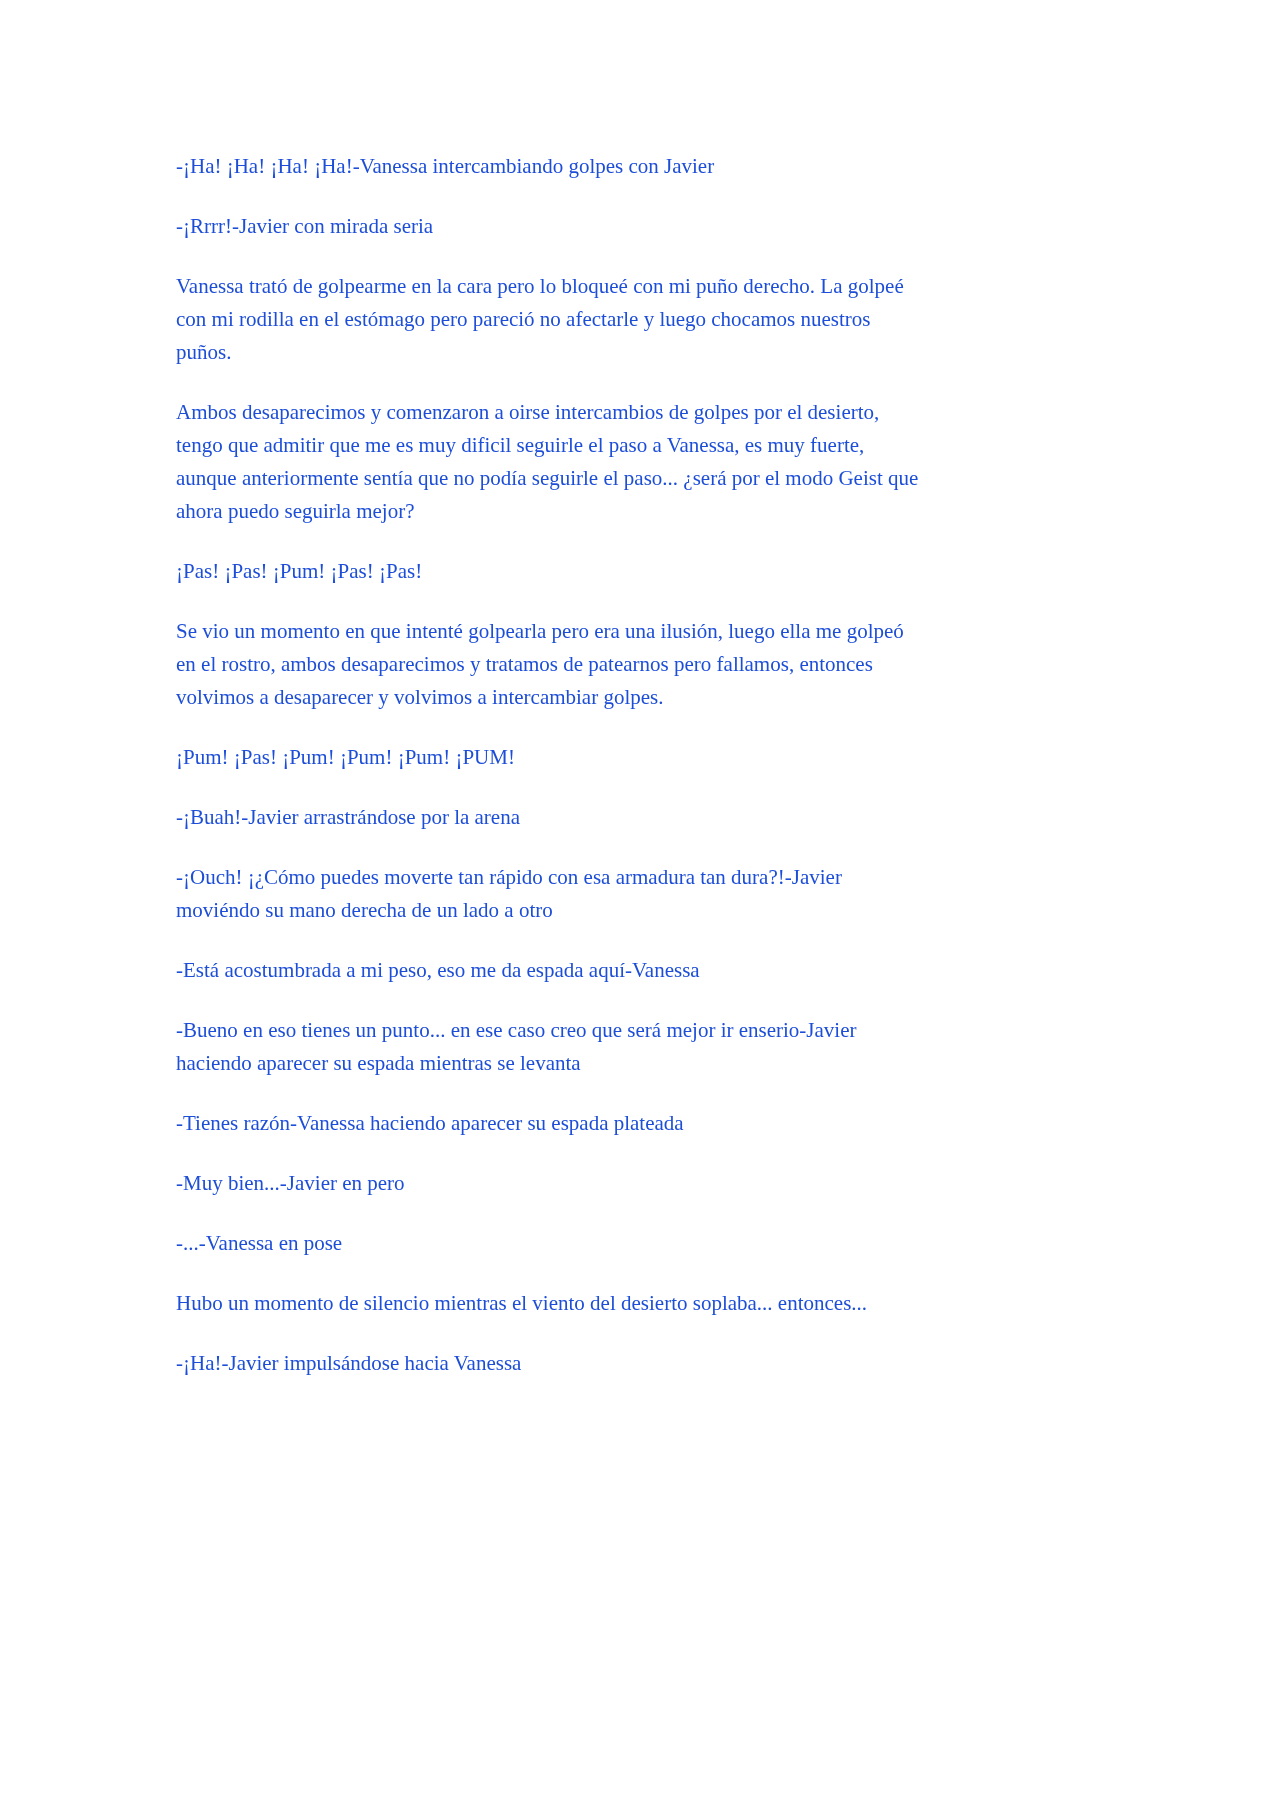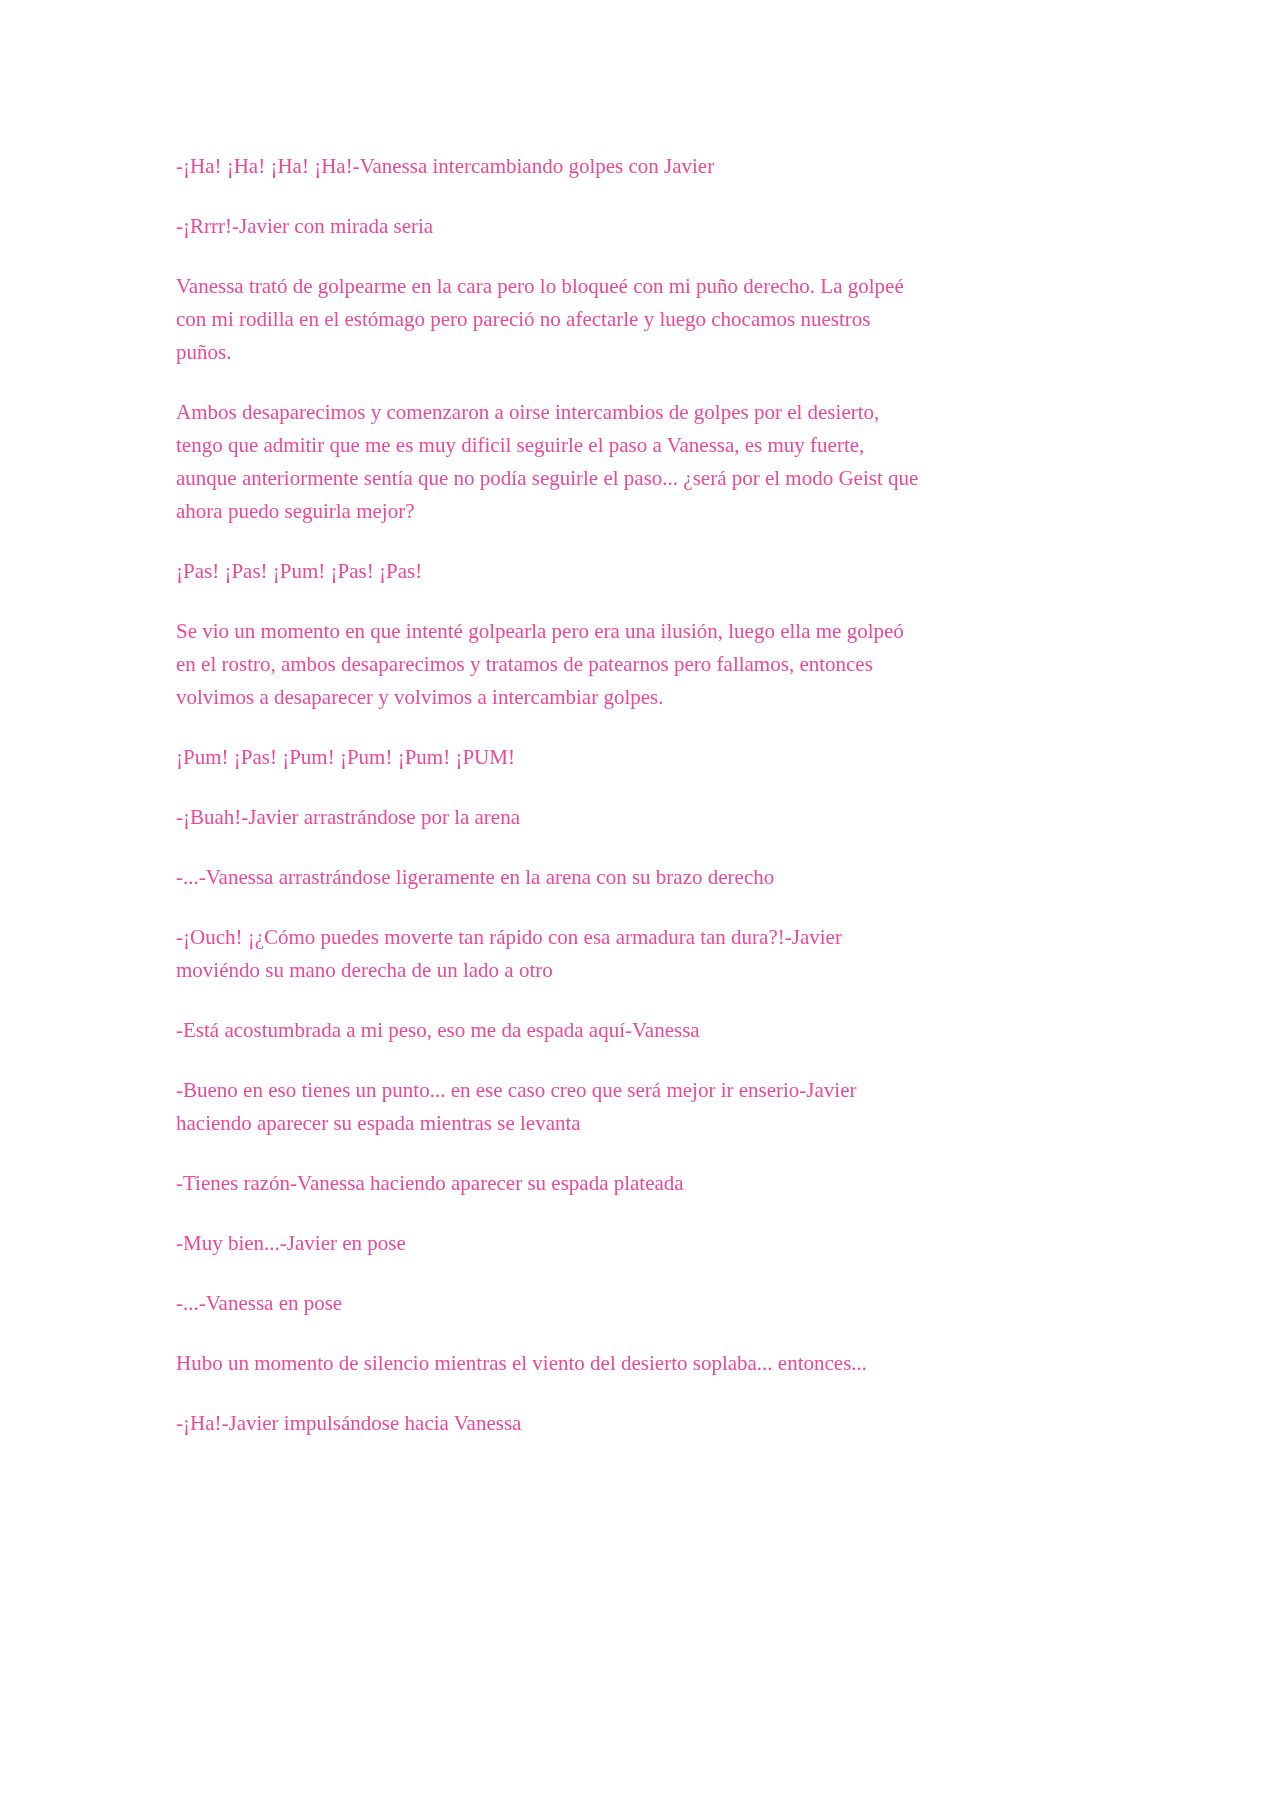--- a/index.html
+++ b/index.html
@@ -12,21 +12,21 @@
     height: 1810px;
     box-sizing: border-box;
     background: #ffffff;
     padding: 150px 170px 0 176px;
     overflow: hidden;
   }
   .page p {
     font-family: "Liberation Serif", "DejaVu Serif", serif;
     font-size: 21px;
     line-height: 33px;
-    color: #ec4899;
+    color: #1d4ed8;
     margin: 0 0 27px 0;
     white-space: pre-wrap;
   }
 </style>
 </head>
 <body>
 
 <div class="page">
   <p>-¡Ha! ¡Ha! ¡Ha! ¡Ha!-Vanessa intercambiando golpes con Javier</p>
   <p>-¡Rrrr!-Javier con mirada seria</p>
@@ -36,24 +36,23 @@
   <p>Ambos desaparecimos y comenzaron a oirse intercambios de golpes por el desierto,
 tengo que admitir que me es muy dificil seguirle el paso a Vanessa, es muy fuerte,
 aunque anteriormente sentía que no podía seguirle el paso... ¿será por el modo Geist que
 ahora puedo seguirla mejor?</p>
   <p>¡Pas! ¡Pas! ¡Pum! ¡Pas! ¡Pas!</p>
   <p>Se vio un momento en que intenté golpearla pero era una ilusión, luego ella me golpeó
 en el rostro, ambos desaparecimos y tratamos de patearnos pero fallamos, entonces
 volvimos a desaparecer y volvimos a intercambiar golpes.</p>
   <p>¡Pum! ¡Pas! ¡Pum! ¡Pum! ¡Pum! ¡PUM!</p>
   <p>-¡Buah!-Javier arrastrándose por la arena</p>
-  <p>-...-Vanessa arrastrándose ligeramente en la arena con su brazo derecho</p>
   <p>-¡Ouch! ¡¿Cómo puedes moverte tan rápido con esa armadura tan dura?!-Javier
 moviéndo su mano derecha de un lado a otro</p>
   <p>-Está acostumbrada a mi peso, eso me da espada aquí-Vanessa</p>
   <p>-Bueno en eso tienes un punto... en ese caso creo que será mejor ir enserio-Javier
 haciendo aparecer su espada mientras se levanta</p>
   <p>-Tienes razón-Vanessa haciendo aparecer su espada plateada</p>
-  <p>-Muy bien...-Javier en pose</p>
+  <p>-Muy bien...-Javier en pero</p>
   <p>-...-Vanessa en pose</p>
   <p>Hubo un momento de silencio mientras el viento del desierto soplaba... entonces...</p>
   <p>-¡Ha!-Javier impulsándose hacia Vanessa</p>
 </div>
 
 </body></html>

